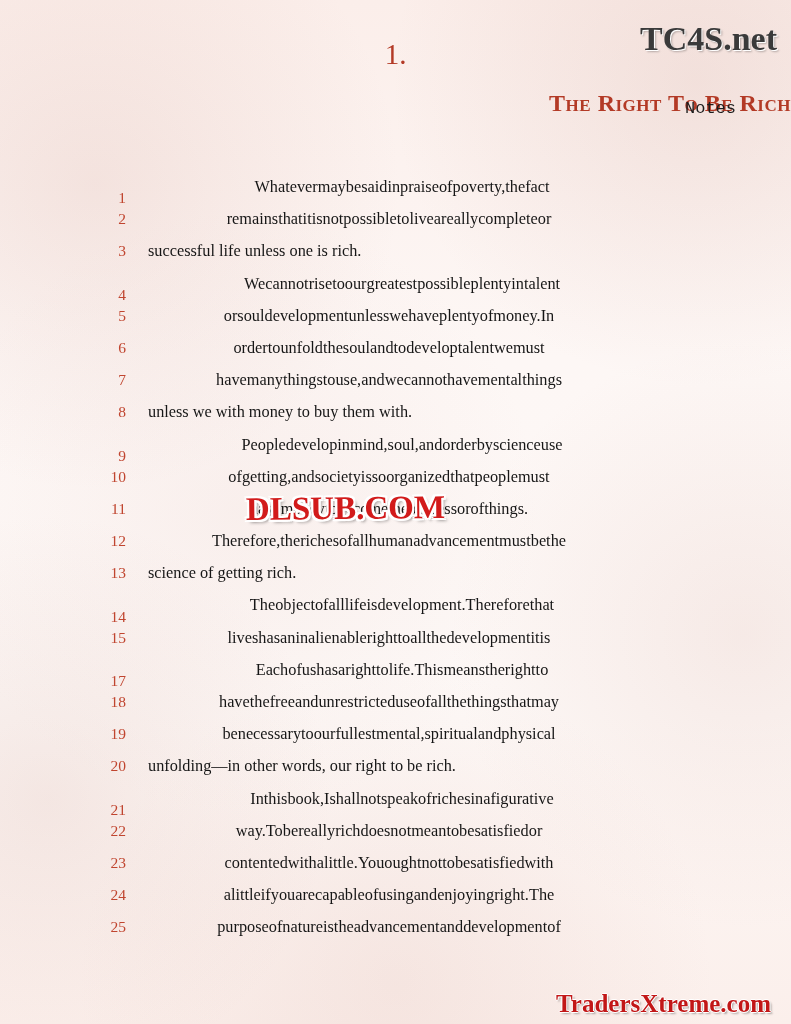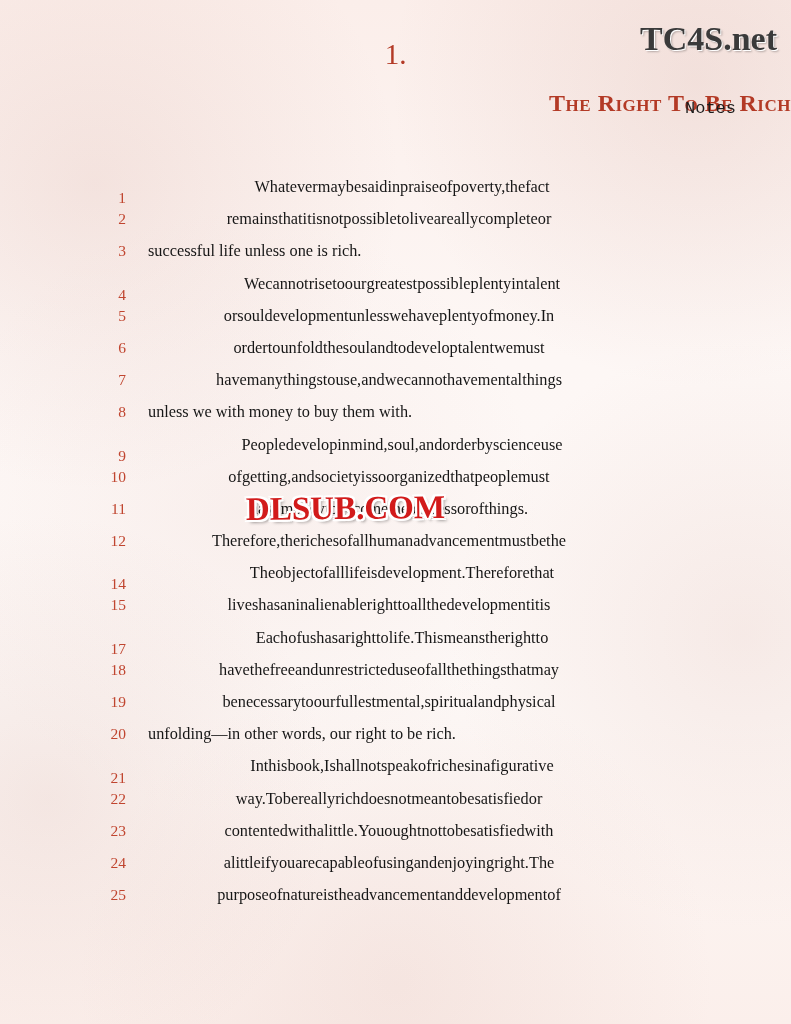--- a/index.html
+++ b/index.html
@@ -206,20 +206,24 @@
       </div>
       <div class="line-row">
         <div class="line-no">11</div>
         <div class="line-text justify"><span>have</span><span>money</span><span>to</span><span>become</span><span>the</span><span>possessor</span><span>of</span><span>things.</span></div>
       </div>
       <div class="line-row">
         <div class="line-no">12</div>
         <div class="line-text justify"><span>Therefore,</span><span>the</span><span>riches</span><span>of</span><span>all</span><span>human</span><span>advancement</span><span>must</span><span>be</span><span>the</span></div>
       </div>
       <div class="line-row">
+        <div class="line-no">13</div>
+        <div class="line-text">science of getting rich.</div>
+      </div>
+      <div class="line-row">
         <div class="line-no">14</div>
         <div class="line-text justify"><span class="indent"></span><span>The</span><span>object</span><span>of</span><span>all</span><span>life</span><span>is</span><span>development.</span><span>Therefore</span><span>that</span></div>
       </div>
       <div class="line-row">
         <div class="line-no">15</div>
         <div class="line-text justify"><span>lives</span><span>has</span><span>an</span><span>inalienable</span><span>right</span><span>to</span><span>all</span><span>the</span><span>development</span><span>it</span><span>is</span></div>
       </div>
       <div class="line-row">
         <div class="line-no">17</div>
         <div class="line-text justify"><span class="indent"></span><span>Each</span><span>of</span><span>us</span><span>has</span><span>a</span><span>right</span><span>to</span><span>life.</span><span>This</span><span>means</span><span>the</span><span>right</span><span>to</span></div>
@@ -253,13 +257,14 @@
         <div class="line-text justify"><span>a</span><span>little</span><span>if</span><span>you</span><span>are</span><span>capable</span><span>of</span><span>using</span><span>and</span><span>enjoying</span><span>right.</span><span>The</span></div>
       </div>
       <div class="line-row">
         <div class="line-no">25</div>
         <div class="line-text justify"><span>purpose</span><span>of</span><span>nature</span><span>is</span><span>the</span><span>advancement</span><span>and</span><span>development</span><span>of</span></div>
       </div>
     </div>
 
   <div class="watermark">DLSUB.COM</div>
 
+  <div class="brand-bottom">TradersXtreme.com</div>
 </div>
 
 </body></html>

